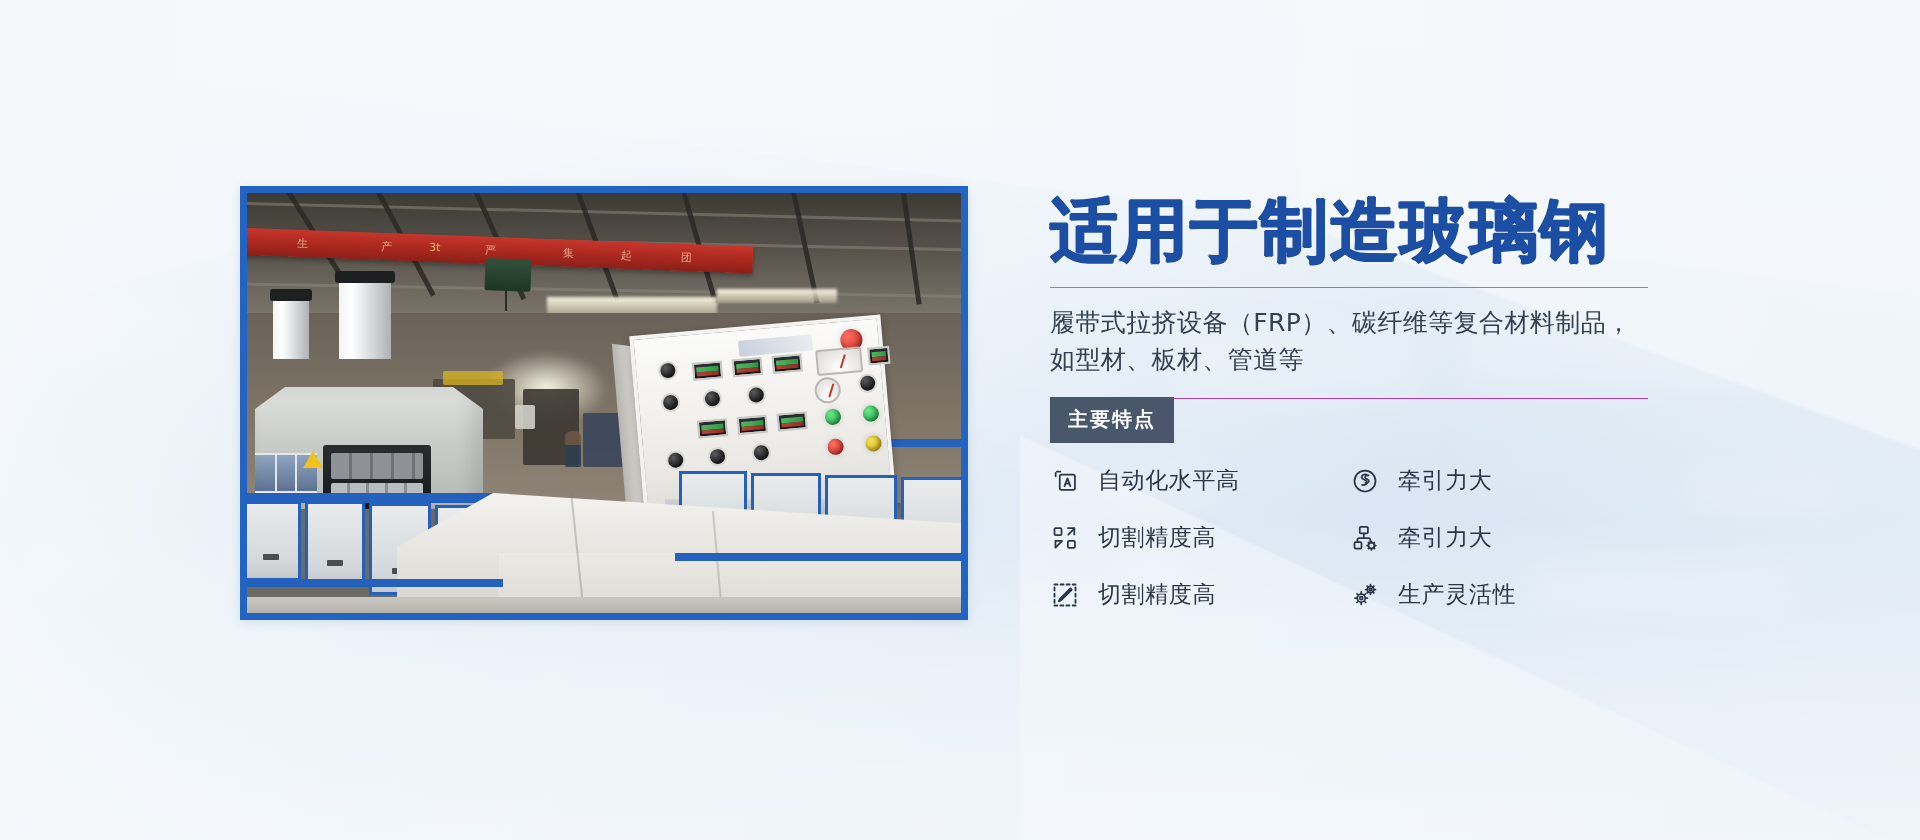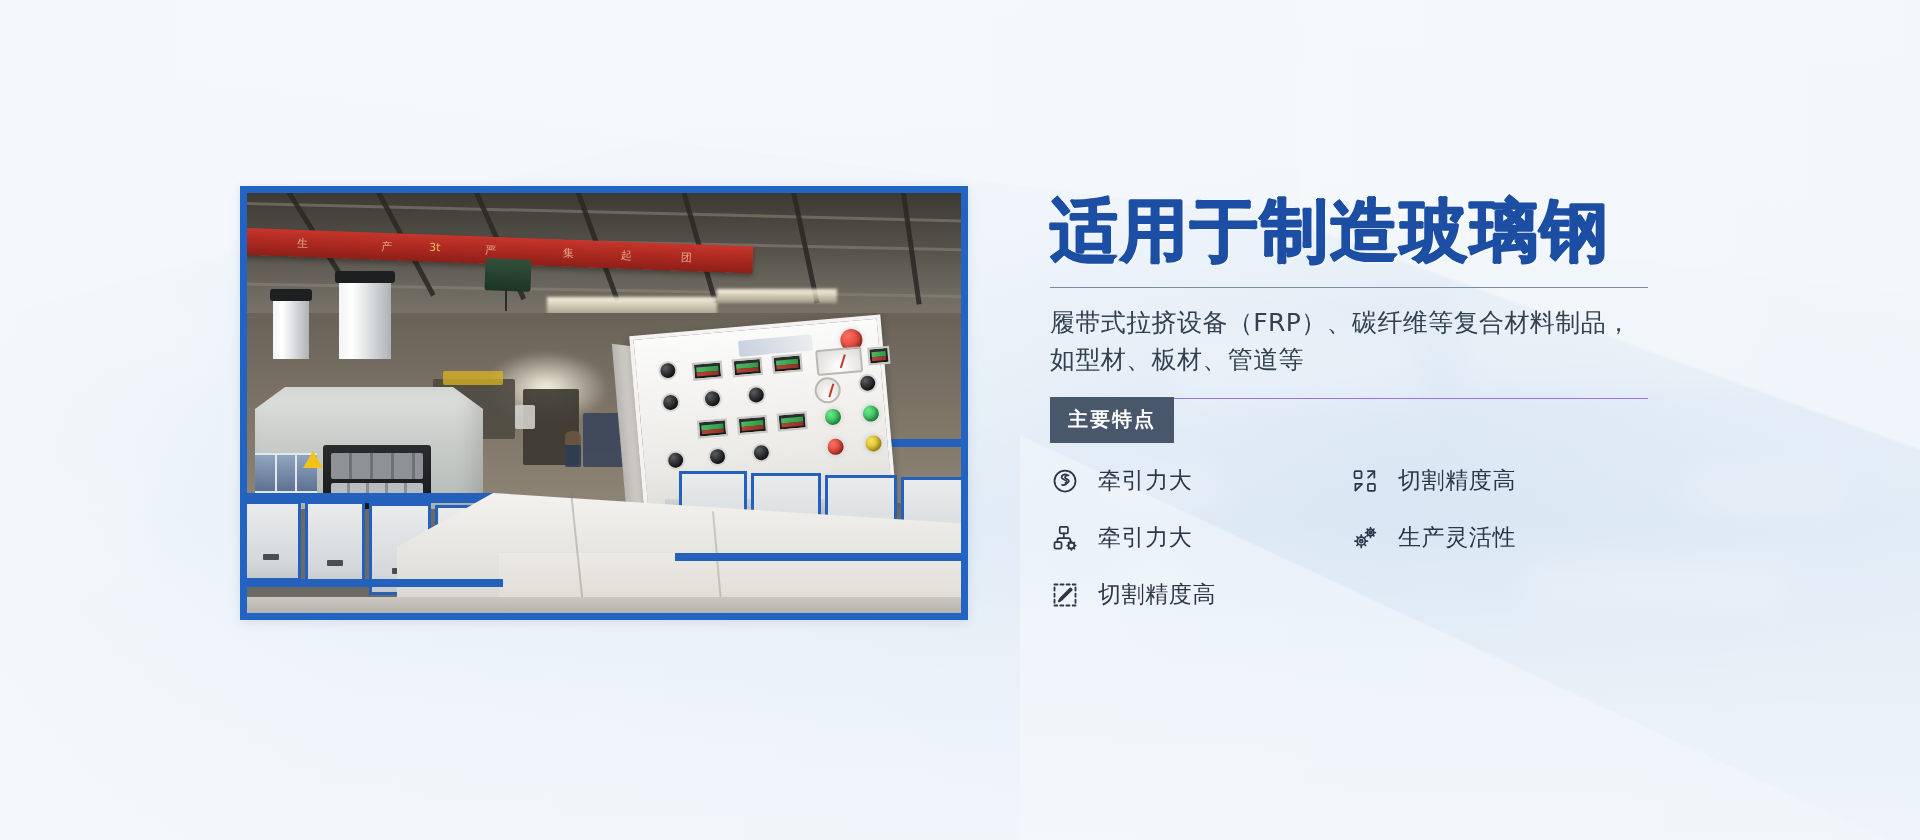--- a/index.html
+++ b/index.html
@@ -311,21 +311,21 @@
     font-family: "DejaVu Sans", "Liberation Sans", sans-serif;
     font-size: 25px;
     line-height: 1.46;
     color: #32404f;
     width: 600px;
     letter-spacing: .4px;
   }
   .rule2 {
     width: 598px;
     height: 1px;
-    background: #8b5cf6;
+    background: #a21caf;
     margin-top: 20px;
     opacity: .85;
     position: relative;
   }
   .badge {
     position: absolute;
     left: 0;
     top: 0;
     transform: translateY(-1px);
     background: #2e3c52;
@@ -550,20 +550,30 @@
     <div class="rule"></div>
 
     <p class="desc">履带式拉挤设备（FRP）、碳纤维等复合材料制品，如型材、板材、管道等</p>
 
     <div class="rule2">
       <span class="badge">主要特点</span>
     </div>
 
     <div class="features">
 
+      <div class="feature">
+        <span class="ficon">
+          <svg viewBox="0 0 24 24" width="28" height="28" fill="none" stroke="currentColor" stroke-width="1.5">
+            <path d="M5 4h3M4 5v3" stroke-linecap="round"></path>
+            <rect x="7.5" y="6.5" width="13" height="13" rx="1.5"></rect>
+            <path d="M11.6 16.4l2.5-6.6 2.5 6.6M12.6 14.2h3.1" stroke-linecap="round" stroke-linejoin="round"></path>
+          </svg>
+        </span>
+        <span class="flabel">自动化水平高</span>
+      </div>
 
       <div class="feature">
         <span class="ficon">
           <svg viewBox="0 0 24 24" width="28" height="28" fill="none" stroke="currentColor" stroke-width="1.5">
             <circle cx="12" cy="12" r="9"></circle>
             <path d="M13.4 6.6c-2.6-.7-4.3.6-4.3 2.2 0 2.4 4.6 1.9 4.6 4.3 0 1.5-1.6 2.8-4.2 2.2" stroke-linecap="round"></path>
             <path d="M15 7.2c-1.8-.4-3 .5-3 1.6 0 1.8 3.3 1.4 3.3 3.2 0 1.1-1.2 2-3 1.6" stroke-linecap="round"></path>
           </svg>
         </span>
         <span class="flabel">牵引力大</span>
@@ -591,37 +601,37 @@
             <rect x="3" y="15.5" width="6" height="5.5" rx="1"></rect>
             <circle cx="17.5" cy="18.5" r="2.6"></circle>
             <path d="M17.5 14.8v1.1M17.5 21.1v1.1M13.8 18.5h1.1M20.1 18.5h1.1M14.9 15.9l.8.8M19.3 20.3l.8.8M20.1 15.9l-.8.8M15.7 20.3l-.8.8" stroke-linecap="round"></path>
           </svg>
         </span>
         <span class="flabel">牵引力大</span>
       </div>
 
       <div class="feature">
         <span class="ficon">
+          <svg viewBox="0 0 24 24" width="28" height="28" fill="none" stroke="currentColor" stroke-width="1.6">
+            <path d="M3 3h2.6M8.2 3h2.6M13.4 3H16M18.6 3H21M21 5.6v2.6M21 10.8v2.6M21 16v2.6M21 21h-2.4M15.8 21h-2.6M10.6 21H8M5.4 21H3M3 18.6V16M3 13.4v-2.6M3 8.2V5.6" stroke-linecap="round"></path>
+            <path d="M16.6 6.4l1.1 1.1L9 16.2l-2.3 1.2 1.2-2.3z" fill="currentColor" stroke-linejoin="round"></path>
+          </svg>
+        </span>
+        <span class="flabel">切割精度高</span>
+      </div>
+
+      <div class="feature">
+        <span class="ficon">
           <svg viewBox="0 0 24 24" width="30" height="30" fill="none" stroke="currentColor" stroke-width="1.4">
             <circle cx="9" cy="14.5" r="3.2"></circle>
             <circle cx="9" cy="14.5" r="1.2"></circle>
             <path d="M9 9.5v1.4M9 18.1v1.4M4 14.5h1.4M12.6 14.5H14M5.5 11l1 1M11.5 17l1 1M12.5 11l-1 1M6.5 17l-1 1" stroke-linecap="round"></path>
             <circle cx="16.4" cy="7.6" r="2.5"></circle>
             <circle cx="16.4" cy="7.6" r=".9"></circle>
             <path d="M16.4 3.7v1.1M16.4 10.4v1.1M12.5 7.6h1.1M19.2 7.6h1.1M13.7 4.9l.8.8M18.3 9.5l.8.8M19.1 4.9l-.8.8M14.5 9.5l-.8.8" stroke-linecap="round"></path>
           </svg>
         </span>
         <span class="flabel">生产灵活性</span>
       </div>
 
-      <div class="feature">
-        <span class="ficon">
-          <svg viewBox="0 0 24 24" width="28" height="28" fill="none" stroke="currentColor" stroke-width="1.6">
-            <path d="M3 3h2.6M8.2 3h2.6M13.4 3H16M18.6 3H21M21 5.6v2.6M21 10.8v2.6M21 16v2.6M21 21h-2.4M15.8 21h-2.6M10.6 21H8M5.4 21H3M3 18.6V16M3 13.4v-2.6M3 8.2V5.6" stroke-linecap="round"></path>
-            <path d="M16.6 6.4l1.1 1.1L9 16.2l-2.3 1.2 1.2-2.3z" fill="currentColor" stroke-linejoin="round"></path>
-          </svg>
-        </span>
-        <span class="flabel">切割精度高</span>
-      </div>
-
     </div>
   </div>
 </div>
 
 </body></html>

